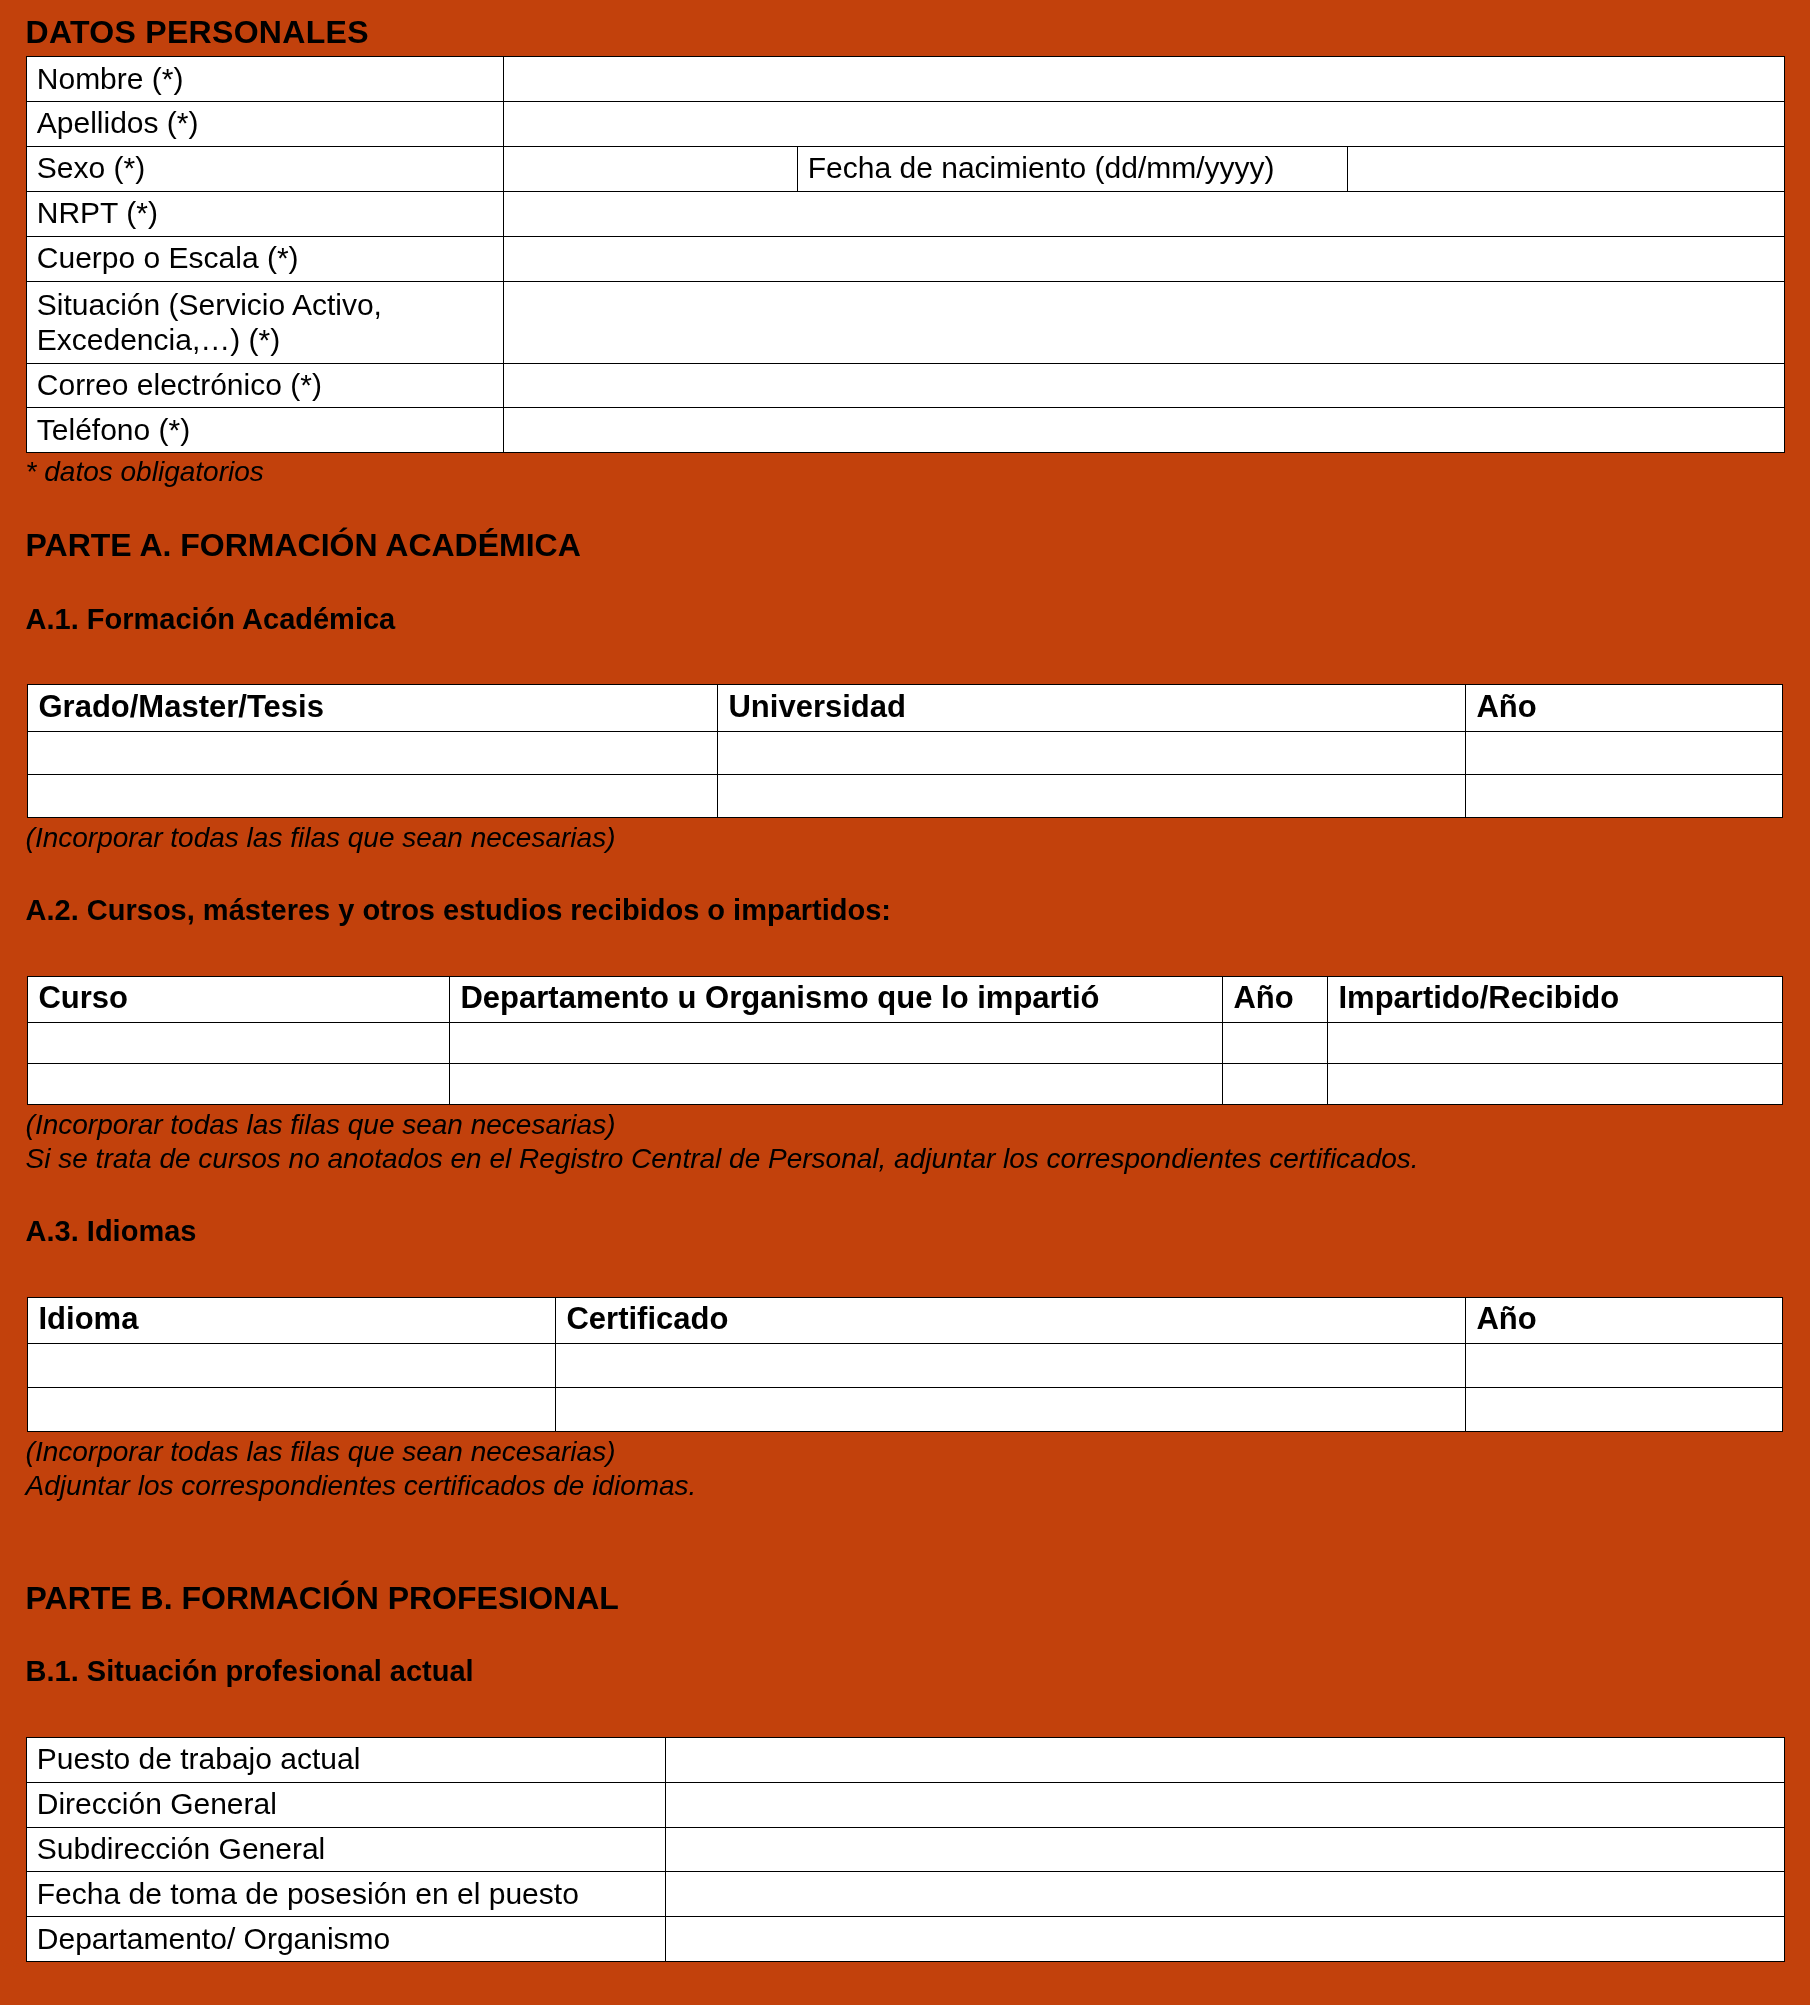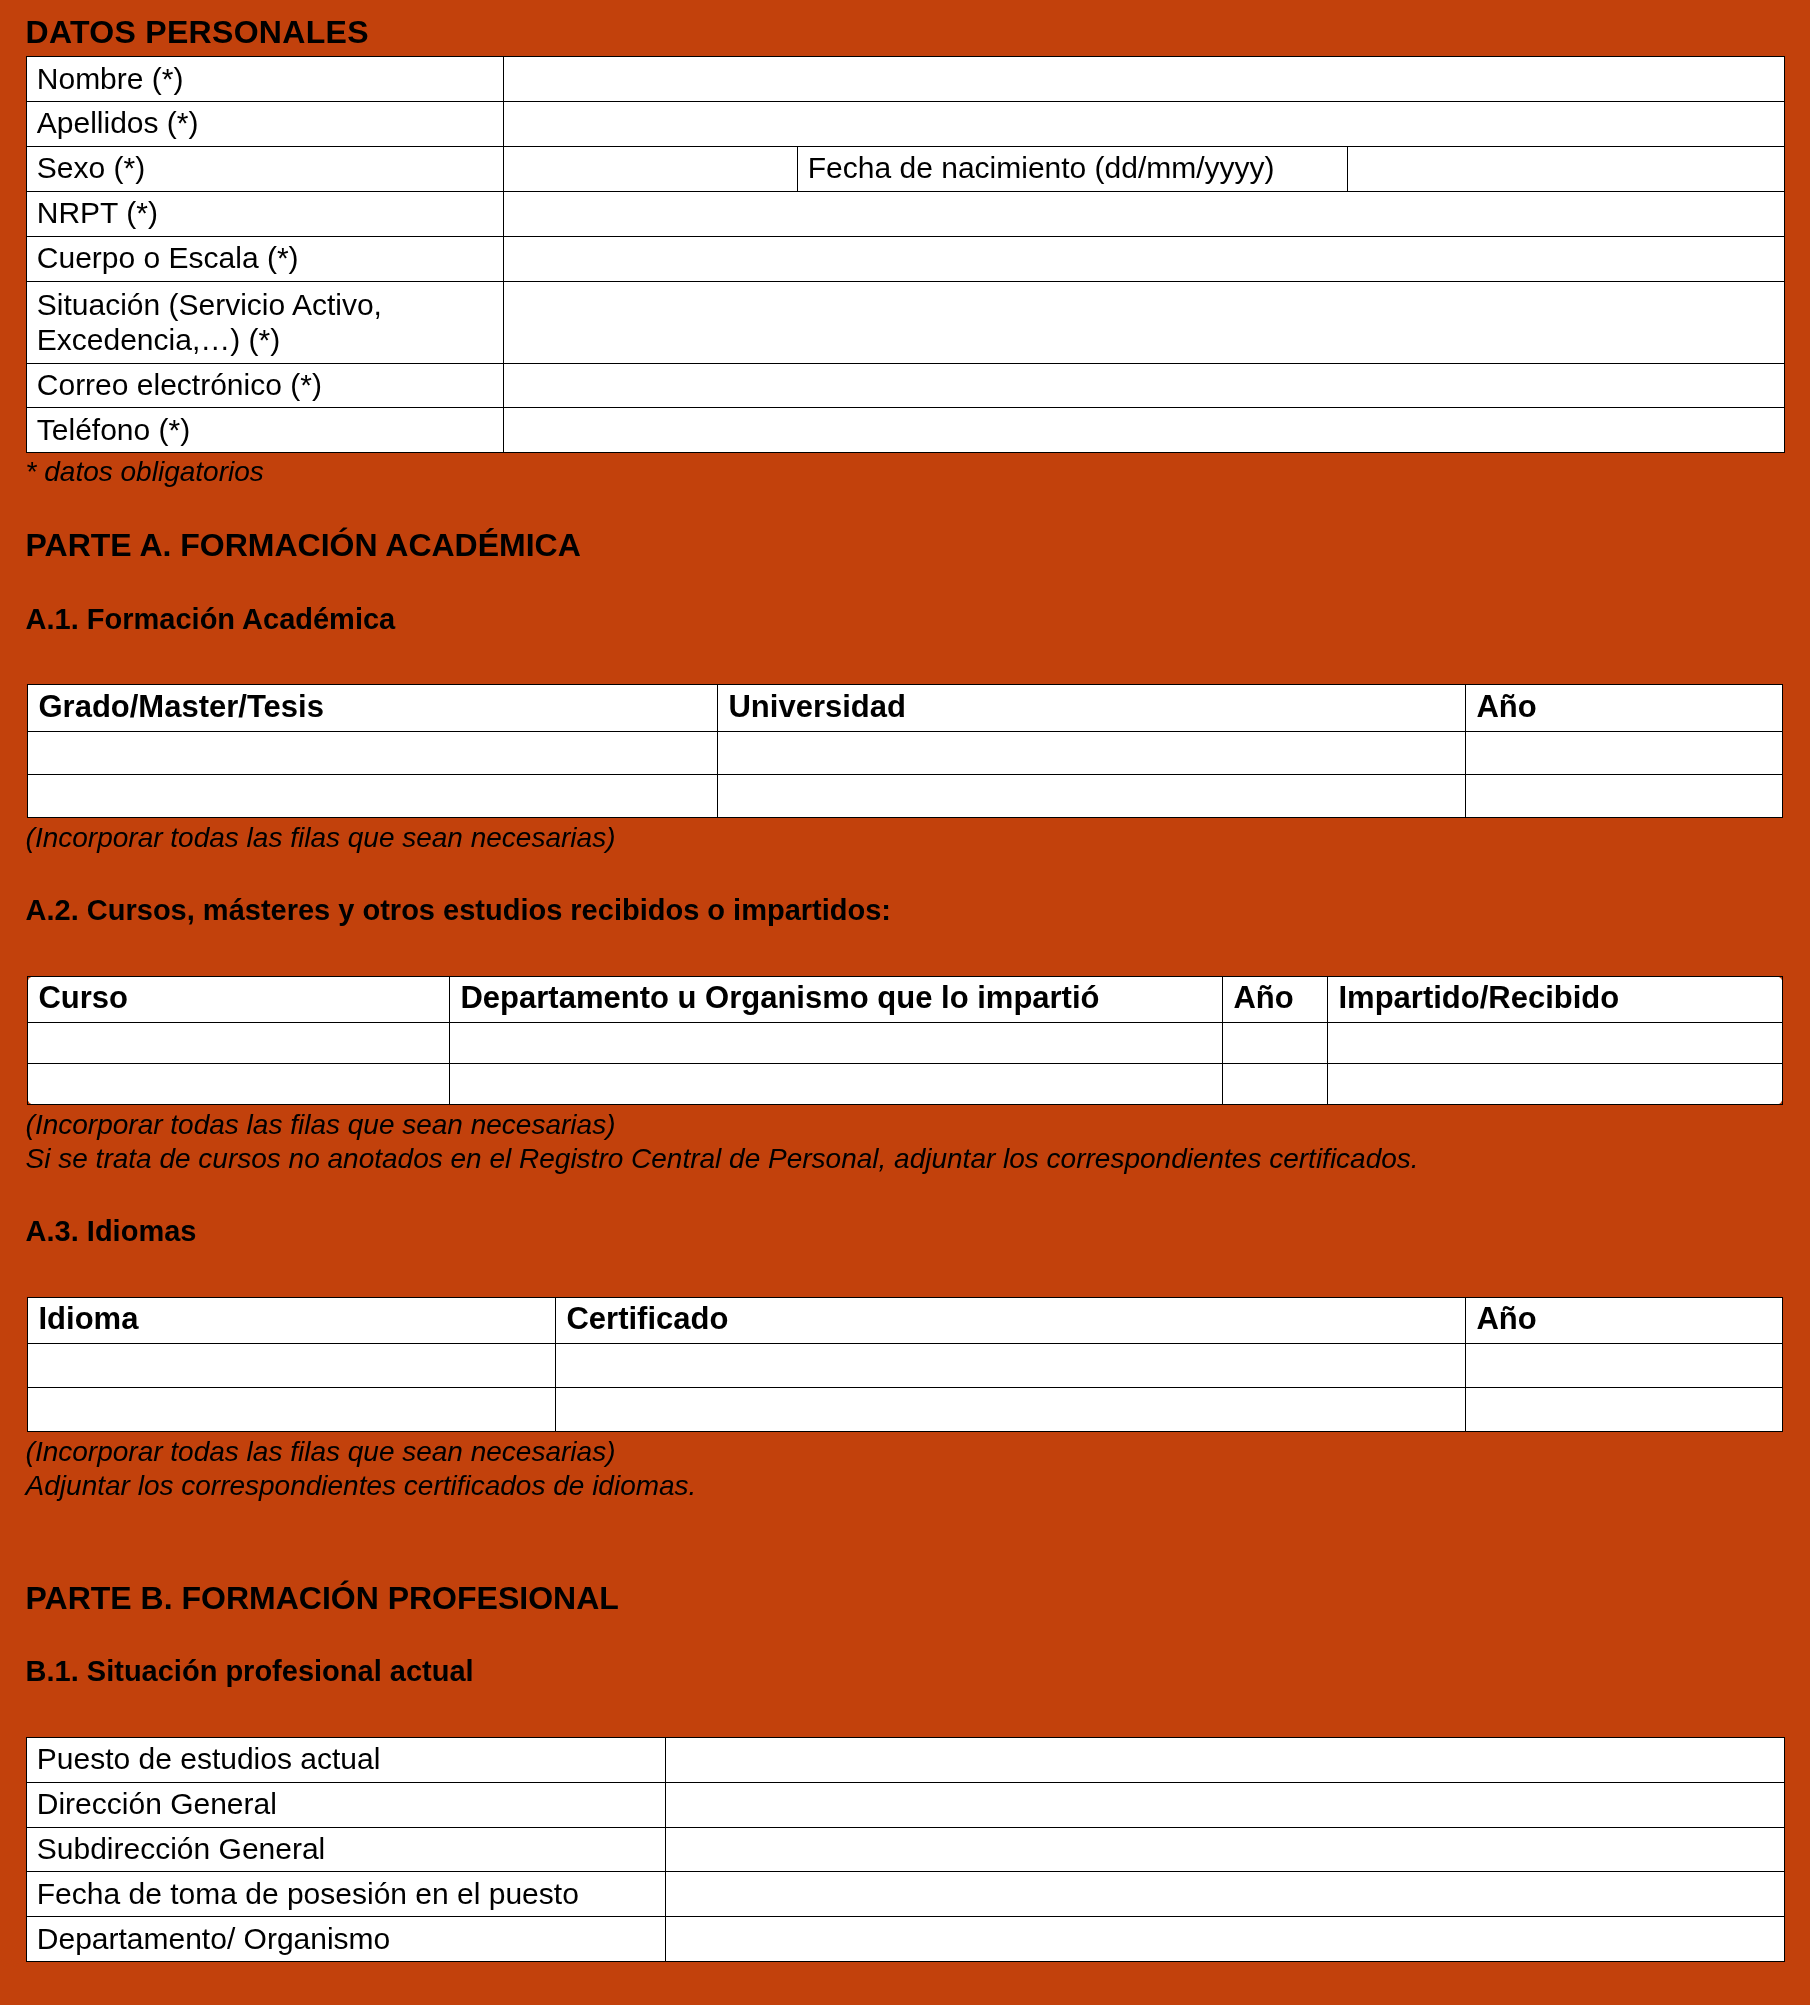--- a/index.html
+++ b/index.html
@@ -79,21 +79,21 @@
   #tbl-personales td.tall { height: 66px; padding-top: 5.1px; padding-bottom: 5.1px; }
   #tbl-personales .lbl-inline { white-space: nowrap; }
 
   
   .tbl-indent { margin-left: 1.7px; }
   #tbl-a1 { width: 1755px; }
   #tbl-a1 th { height: 44px; font-size: 31px; }
   #tbl-a1 td { height: 43px; }
 
   
-  #tbl-a2 { width: 1755px; border-radius: 8px; }
+  #tbl-a2 { width: 1755px; }
   #tbl-a2 th { height: 44px; font-size: 31px; padding-left: 10.2px; }
   #tbl-a2 td { height: 41px; }
 
   
   #tbl-a3 { width: 1755px; }
   #tbl-a3 th { height: 44px; font-size: 31px; }
   #tbl-a3 td { height: 44px; }
 
   
   #tbl-b1 { width: 1758px; }
@@ -281,21 +281,21 @@
 
   <div class="gap-58"></div>
 
   <table class="grid" id="tbl-b1">
     <colgroup>
       <col style="width:639px">
       <col style="width:1119px">
     </colgroup>
     <tbody>
       <tr>
-        <td>Puesto de estudios actual</td>
+        <td>Puesto de trabajo actual</td>
         <td class="blank"></td>
       </tr>
       <tr>
         <td>Dirección General</td>
         <td class="blank"></td>
       </tr>
       <tr>
         <td>Subdirección General</td>
         <td class="blank"></td>
       </tr>

